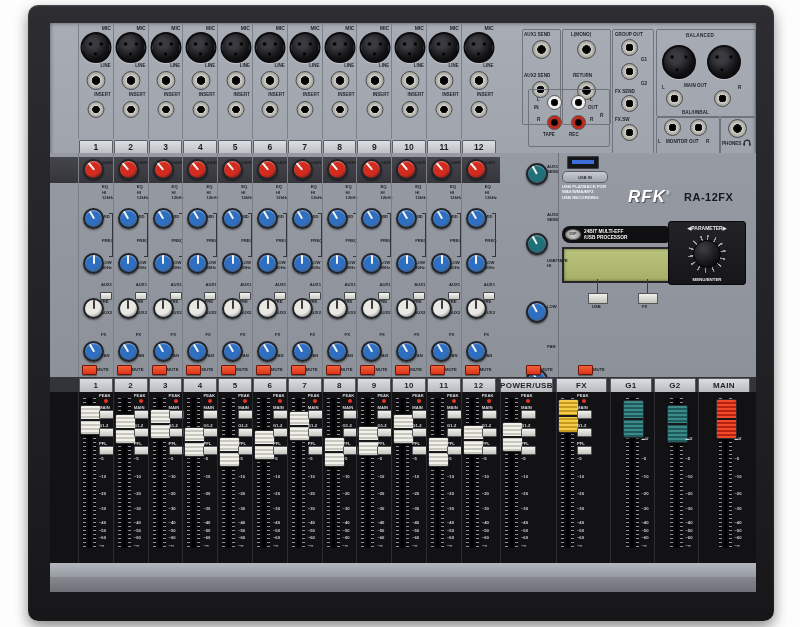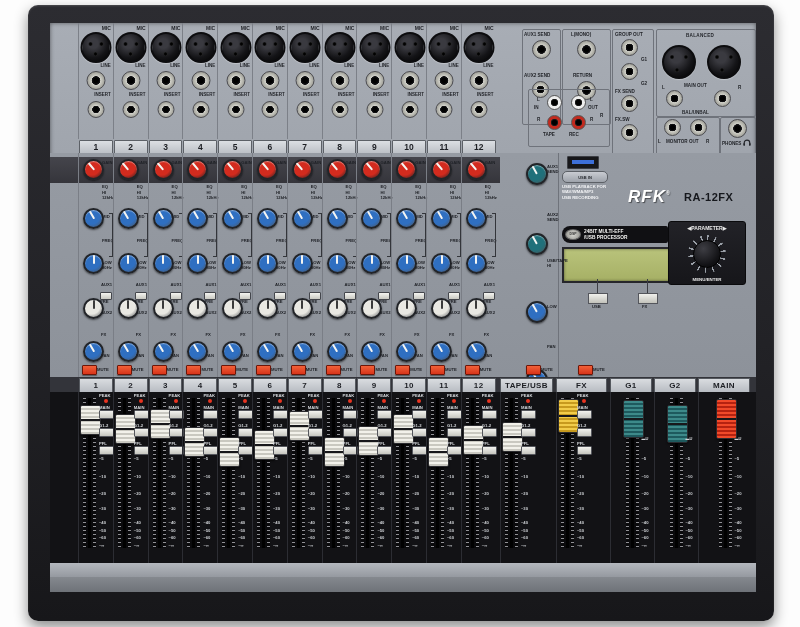--- a/index.html
+++ b/index.html
@@ -1101,21 +1101,21 @@
           <div class="labseg" style="left:98.6px;width:31.799999999999997px;">3</div>
           <div class="labseg" style="left:133.4px;width:31.799999999999997px;">4</div>
           <div class="labseg" style="left:168.2px;width:31.799999999999997px;">5</div>
           <div class="labseg" style="left:203.0px;width:31.799999999999997px;">6</div>
           <div class="labseg" style="left:237.8px;width:31.799999999999997px;">7</div>
           <div class="labseg" style="left:272.6px;width:31.799999999999997px;">8</div>
           <div class="labseg" style="left:307.4px;width:31.799999999999997px;">9</div>
           <div class="labseg" style="left:342.2px;width:31.799999999999997px;">10</div>
           <div class="labseg" style="left:377.0px;width:31.799999999999997px;">11</div>
           <div class="labseg" style="left:411.8px;width:31.799999999999997px;">12</div>
-          <div class="labseg" style="left:450px;width:51px;">TAPE/USB</div>
+          <div class="labseg" style="left:450px;width:51px;">POWER/USB</div>
           <div class="labseg" style="left:506px;width:49px;">FX</div>
           <div class="labseg" style="left:560px;width:40px;">G1</div>
           <div class="labseg" style="left:604px;width:40px;">G2</div>
           <div class="labseg" style="left:648px;width:50px;">MAIN</div>
         </div>
       <div id="faderarea">
           <div class="fstrip" style="left:28px;width:34.8px;">
             <div class="ftrack" style="left:4px;">
               <div class="fcap" style="top:7px;height:28px;--c1:#f2f1ea;--c2:#c9c8c0;"></div>
             </div>

